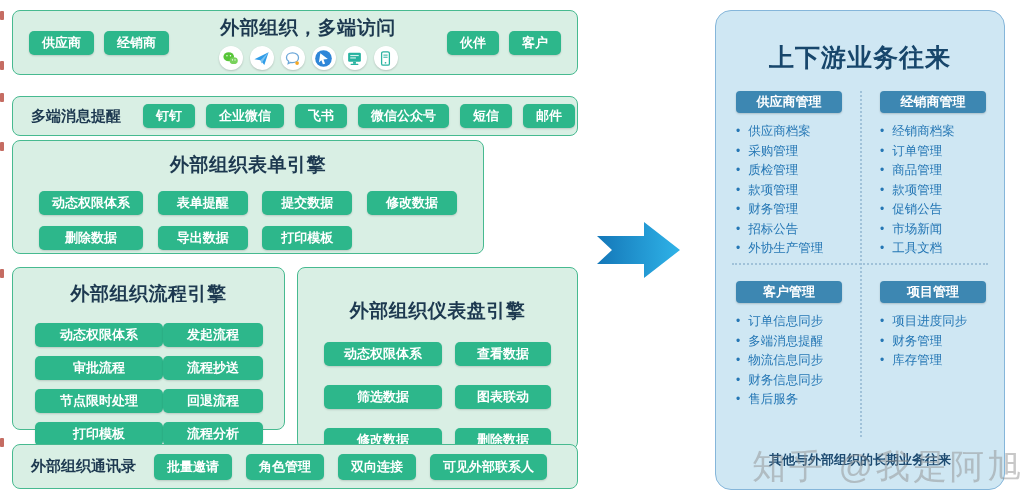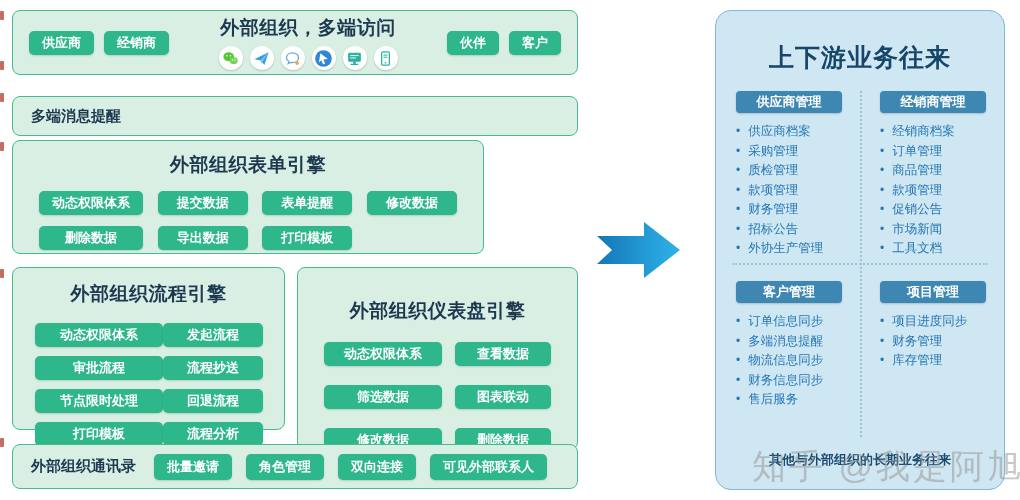--- a/index.html
+++ b/index.html
@@ -141,28 +141,36 @@
       </div>
     </div>
     <div class="pa-group">
       <div class="btn">伙伴</div>
       <div class="btn">客户</div>
     </div>
   </div>
 
   <div class="panel panelB">
     <div class="pb-label">多端消息提醒</div>
+    <div class="pb-btns">
+      <div class="btn">钉钉</div>
+      <div class="btn">企业微信</div>
+      <div class="btn">飞书</div>
+      <div class="btn">微信公众号</div>
+      <div class="btn">短信</div>
+      <div class="btn">邮件</div>
+    </div>
   </div>
 
   <div class="panel panelC">
     <div class="p-title">外部组织表单引擎</div>
     <div class="pc-grid">
       <div class="btn">动态权限体系</div>
+      <div class="btn">表单提醒</div>
       <div class="btn">提交数据</div>
-      <div class="btn">表单提醒</div>
       <div class="btn">修改数据</div>
       <div class="btn">删除数据</div>
       <div class="btn">导出数据</div>
       <div class="btn">打印模板</div>
     </div>
   </div>
 
   <div class="panel panelD">
     <div class="p-title">外部组织流程引擎</div>
     <div class="pd-grid">

